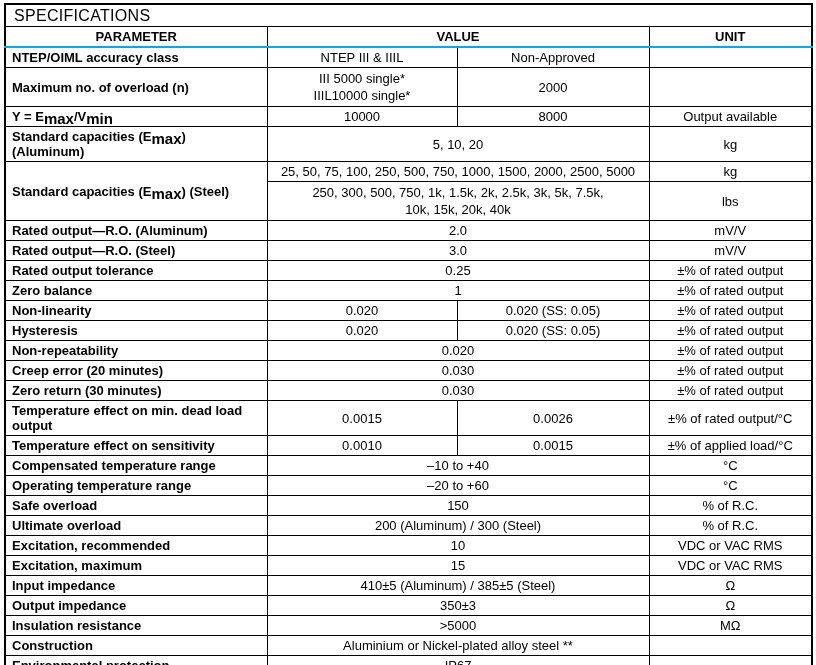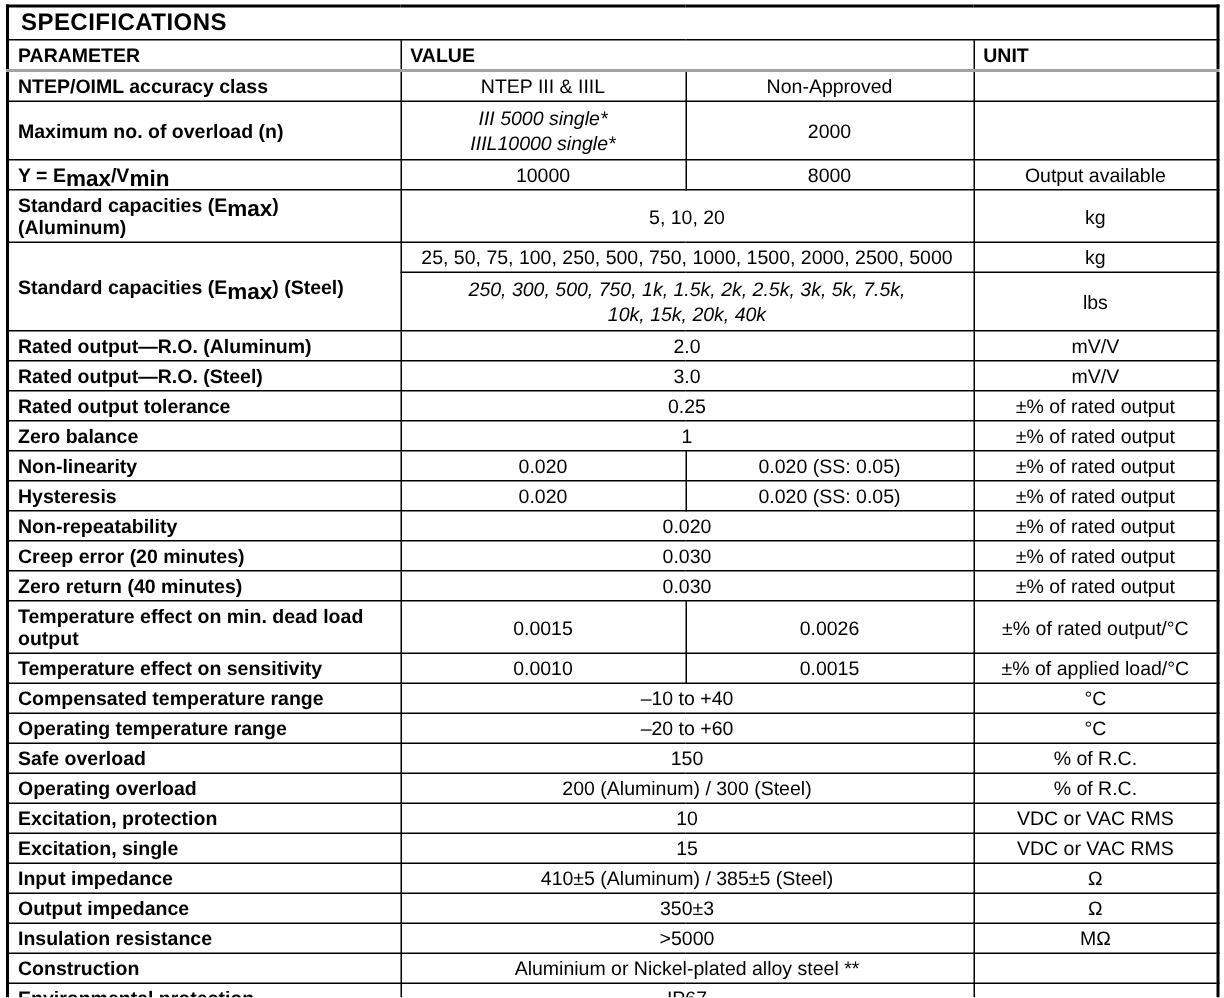--- a/index.html
+++ b/index.html
@@ -31,43 +31,43 @@
   .spec-table td, .spec-table th {
     border: 1px solid #000;
     font-size: 13px;
     line-height: 15px;
     padding: 2px 6px;
     vertical-align: middle;
     overflow: hidden;
   }
   tr.title-row td {
     font-size: 16px;
-    font-weight: bold;
+    font-weight: normal;
     text-align: left;
     height: 17px;
     padding: 2px 8px;
     letter-spacing: 0.3px;
     border-bottom: 1px solid #000;
   }
   tr.header-row th {
     font-weight: bold;
-    text-align: left;
+    text-align: center;
     height: 14px;
-    border-bottom: 2px solid #a3a3a3;
+    border-bottom: 2px solid #0ea5e9;
   }
   tr.body-row { height: 20px; }
   .cell-param {
     font-weight: bold;
     text-align: left;
   }
   .cell-value, .cell-unit {
     text-align: center;
     font-weight: normal;
   }
-  .cell-value div { line-height: 17px; font-style: italic; }
+  .cell-value div { line-height: 17px; }
   sub {
     font-size: 15px;
     line-height: 0;
     vertical-align: -3px;
   }
 </style>
 </head>
 <body>
 
 <div class="page">
@@ -163,21 +163,21 @@
           <td class="cell-param">Non-repeatability</td>
           <td class="cell-value" colspan="2">0.020</td>
           <td class="cell-unit">±% of rated output</td>
         </tr>
         <tr class="body-row">
           <td class="cell-param">Creep error (20 minutes)</td>
           <td class="cell-value" colspan="2">0.030</td>
           <td class="cell-unit">±% of rated output</td>
         </tr>
         <tr class="body-row">
-          <td class="cell-param">Zero return (40 minutes)</td>
+          <td class="cell-param">Zero return (30 minutes)</td>
           <td class="cell-value" colspan="2">0.030</td>
           <td class="cell-unit">±% of rated output</td>
         </tr>
         <tr class="body-row">
           <td class="cell-param">Temperature effect on min. dead load output</td>
           <td class="cell-value">0.0015</td>
           <td class="cell-value">0.0026</td>
           <td class="cell-unit">±% of rated output/°C</td>
         </tr>
         <tr class="body-row">
@@ -195,31 +195,31 @@
           <td class="cell-param">Operating temperature range</td>
           <td class="cell-value" colspan="2">–20 to +60</td>
           <td class="cell-unit">°C</td>
         </tr>
         <tr class="body-row">
           <td class="cell-param">Safe overload</td>
           <td class="cell-value" colspan="2">150</td>
           <td class="cell-unit">% of R.C.</td>
         </tr>
         <tr class="body-row">
-          <td class="cell-param">Operating overload</td>
+          <td class="cell-param">Ultimate overload</td>
           <td class="cell-value" colspan="2">200 (Aluminum) / 300 (Steel)</td>
           <td class="cell-unit">% of R.C.</td>
         </tr>
         <tr class="body-row">
-          <td class="cell-param">Excitation, protection</td>
+          <td class="cell-param">Excitation, recommended</td>
           <td class="cell-value" colspan="2">10</td>
           <td class="cell-unit">VDC or VAC RMS</td>
         </tr>
         <tr class="body-row">
-          <td class="cell-param">Excitation, single</td>
+          <td class="cell-param">Excitation, maximum</td>
           <td class="cell-value" colspan="2">15</td>
           <td class="cell-unit">VDC or VAC RMS</td>
         </tr>
         <tr class="body-row">
           <td class="cell-param">Input impedance</td>
           <td class="cell-value" colspan="2">410±5 (Aluminum) / 385±5 (Steel)</td>
           <td class="cell-unit">Ω</td>
         </tr>
         <tr class="body-row">
           <td class="cell-param">Output impedance</td>

